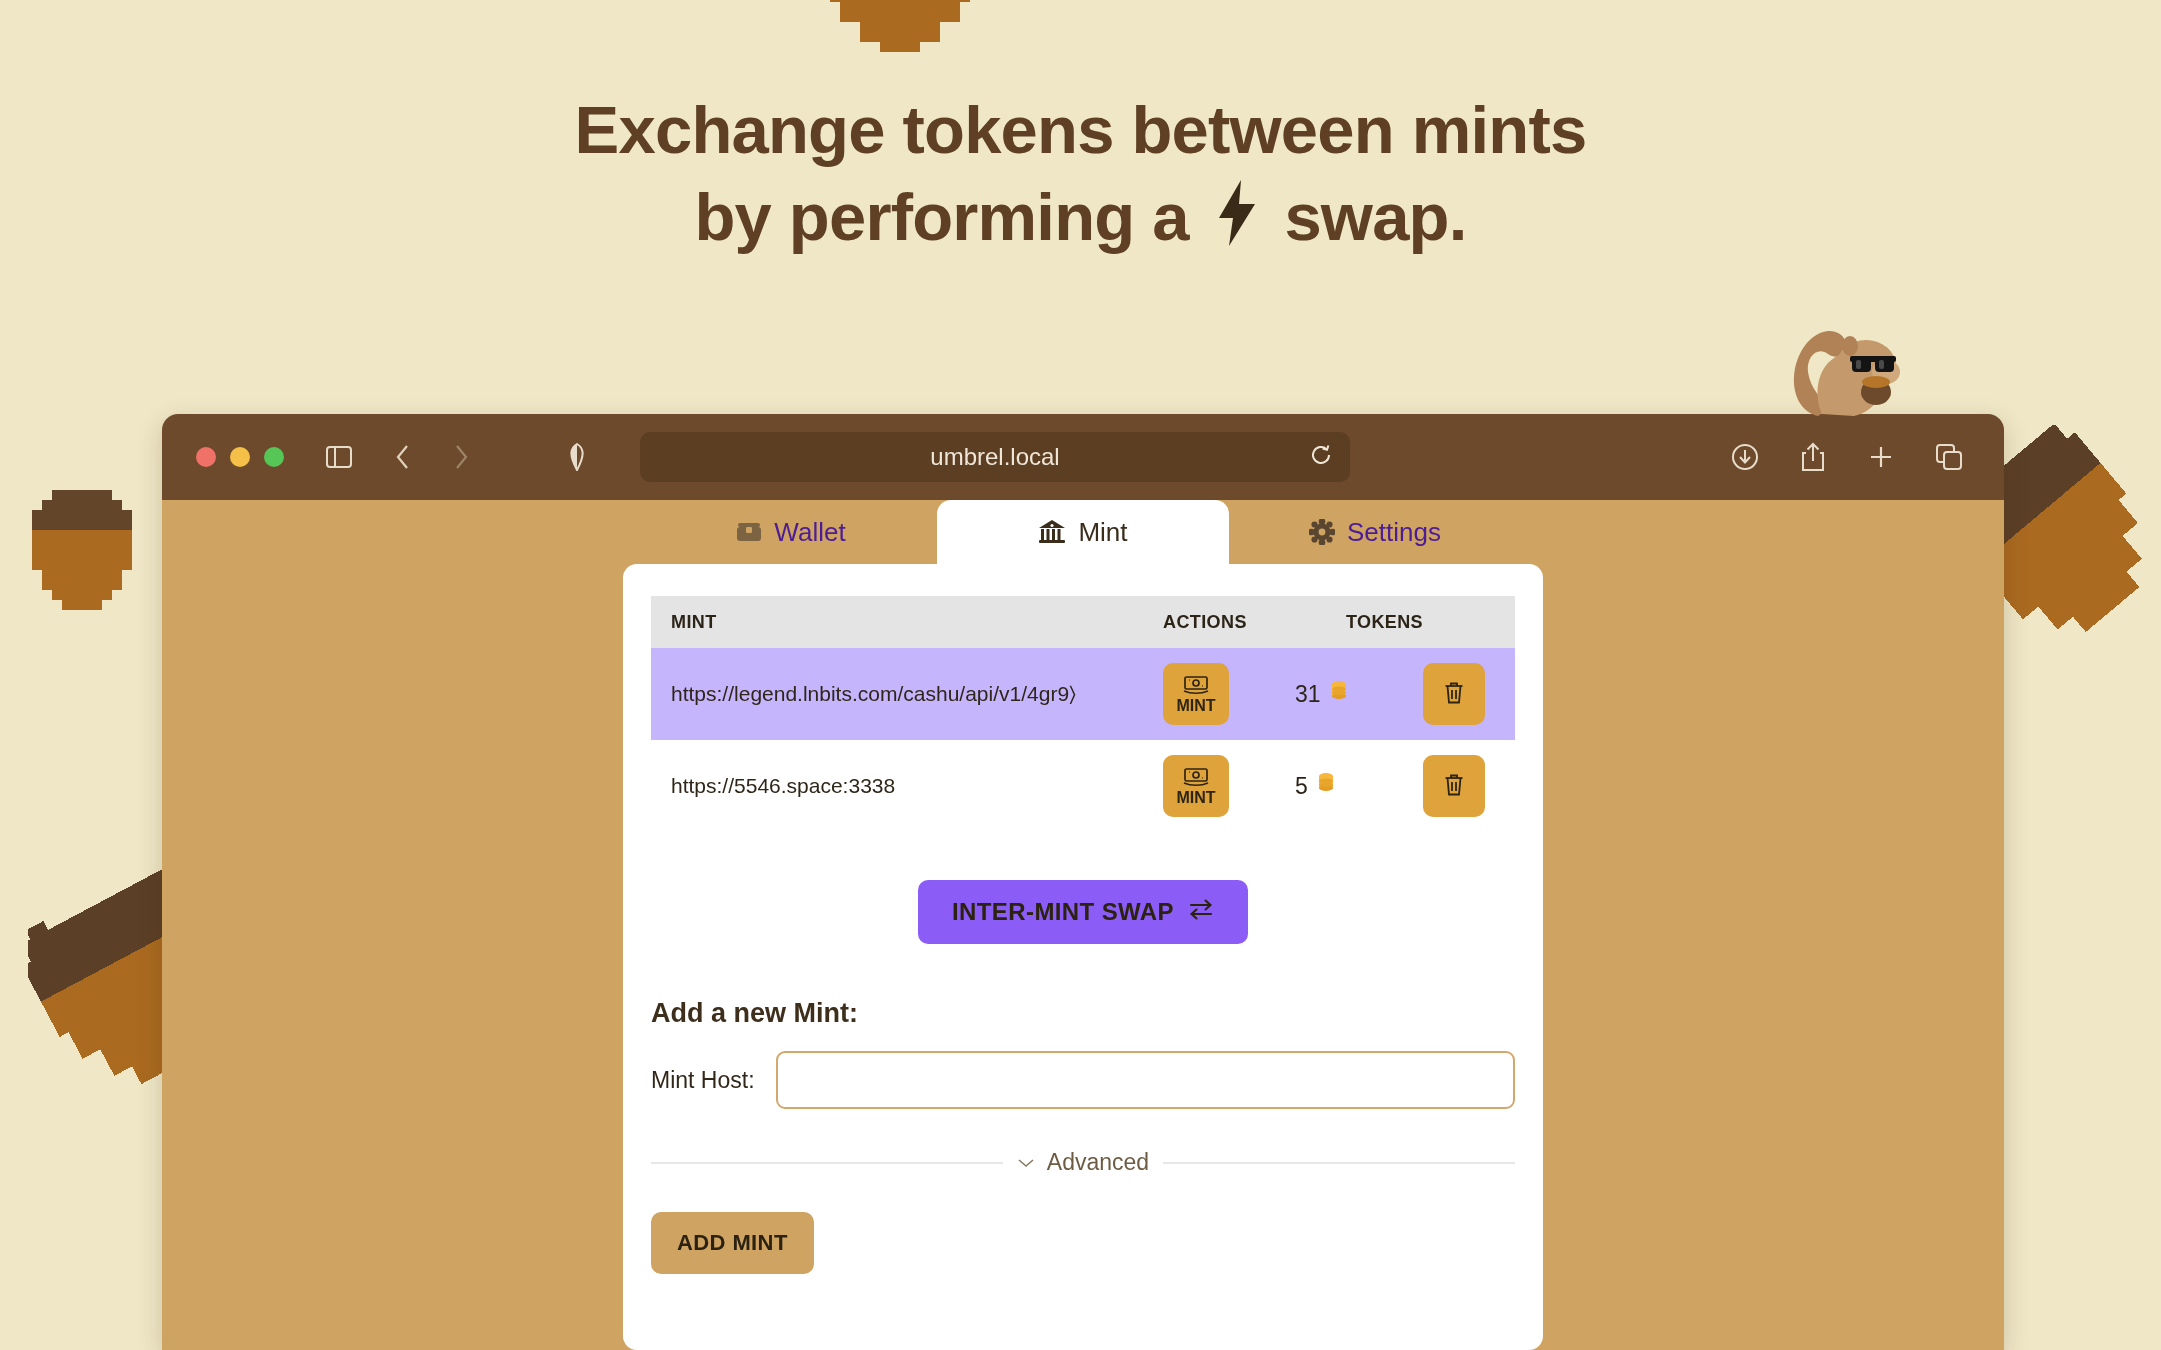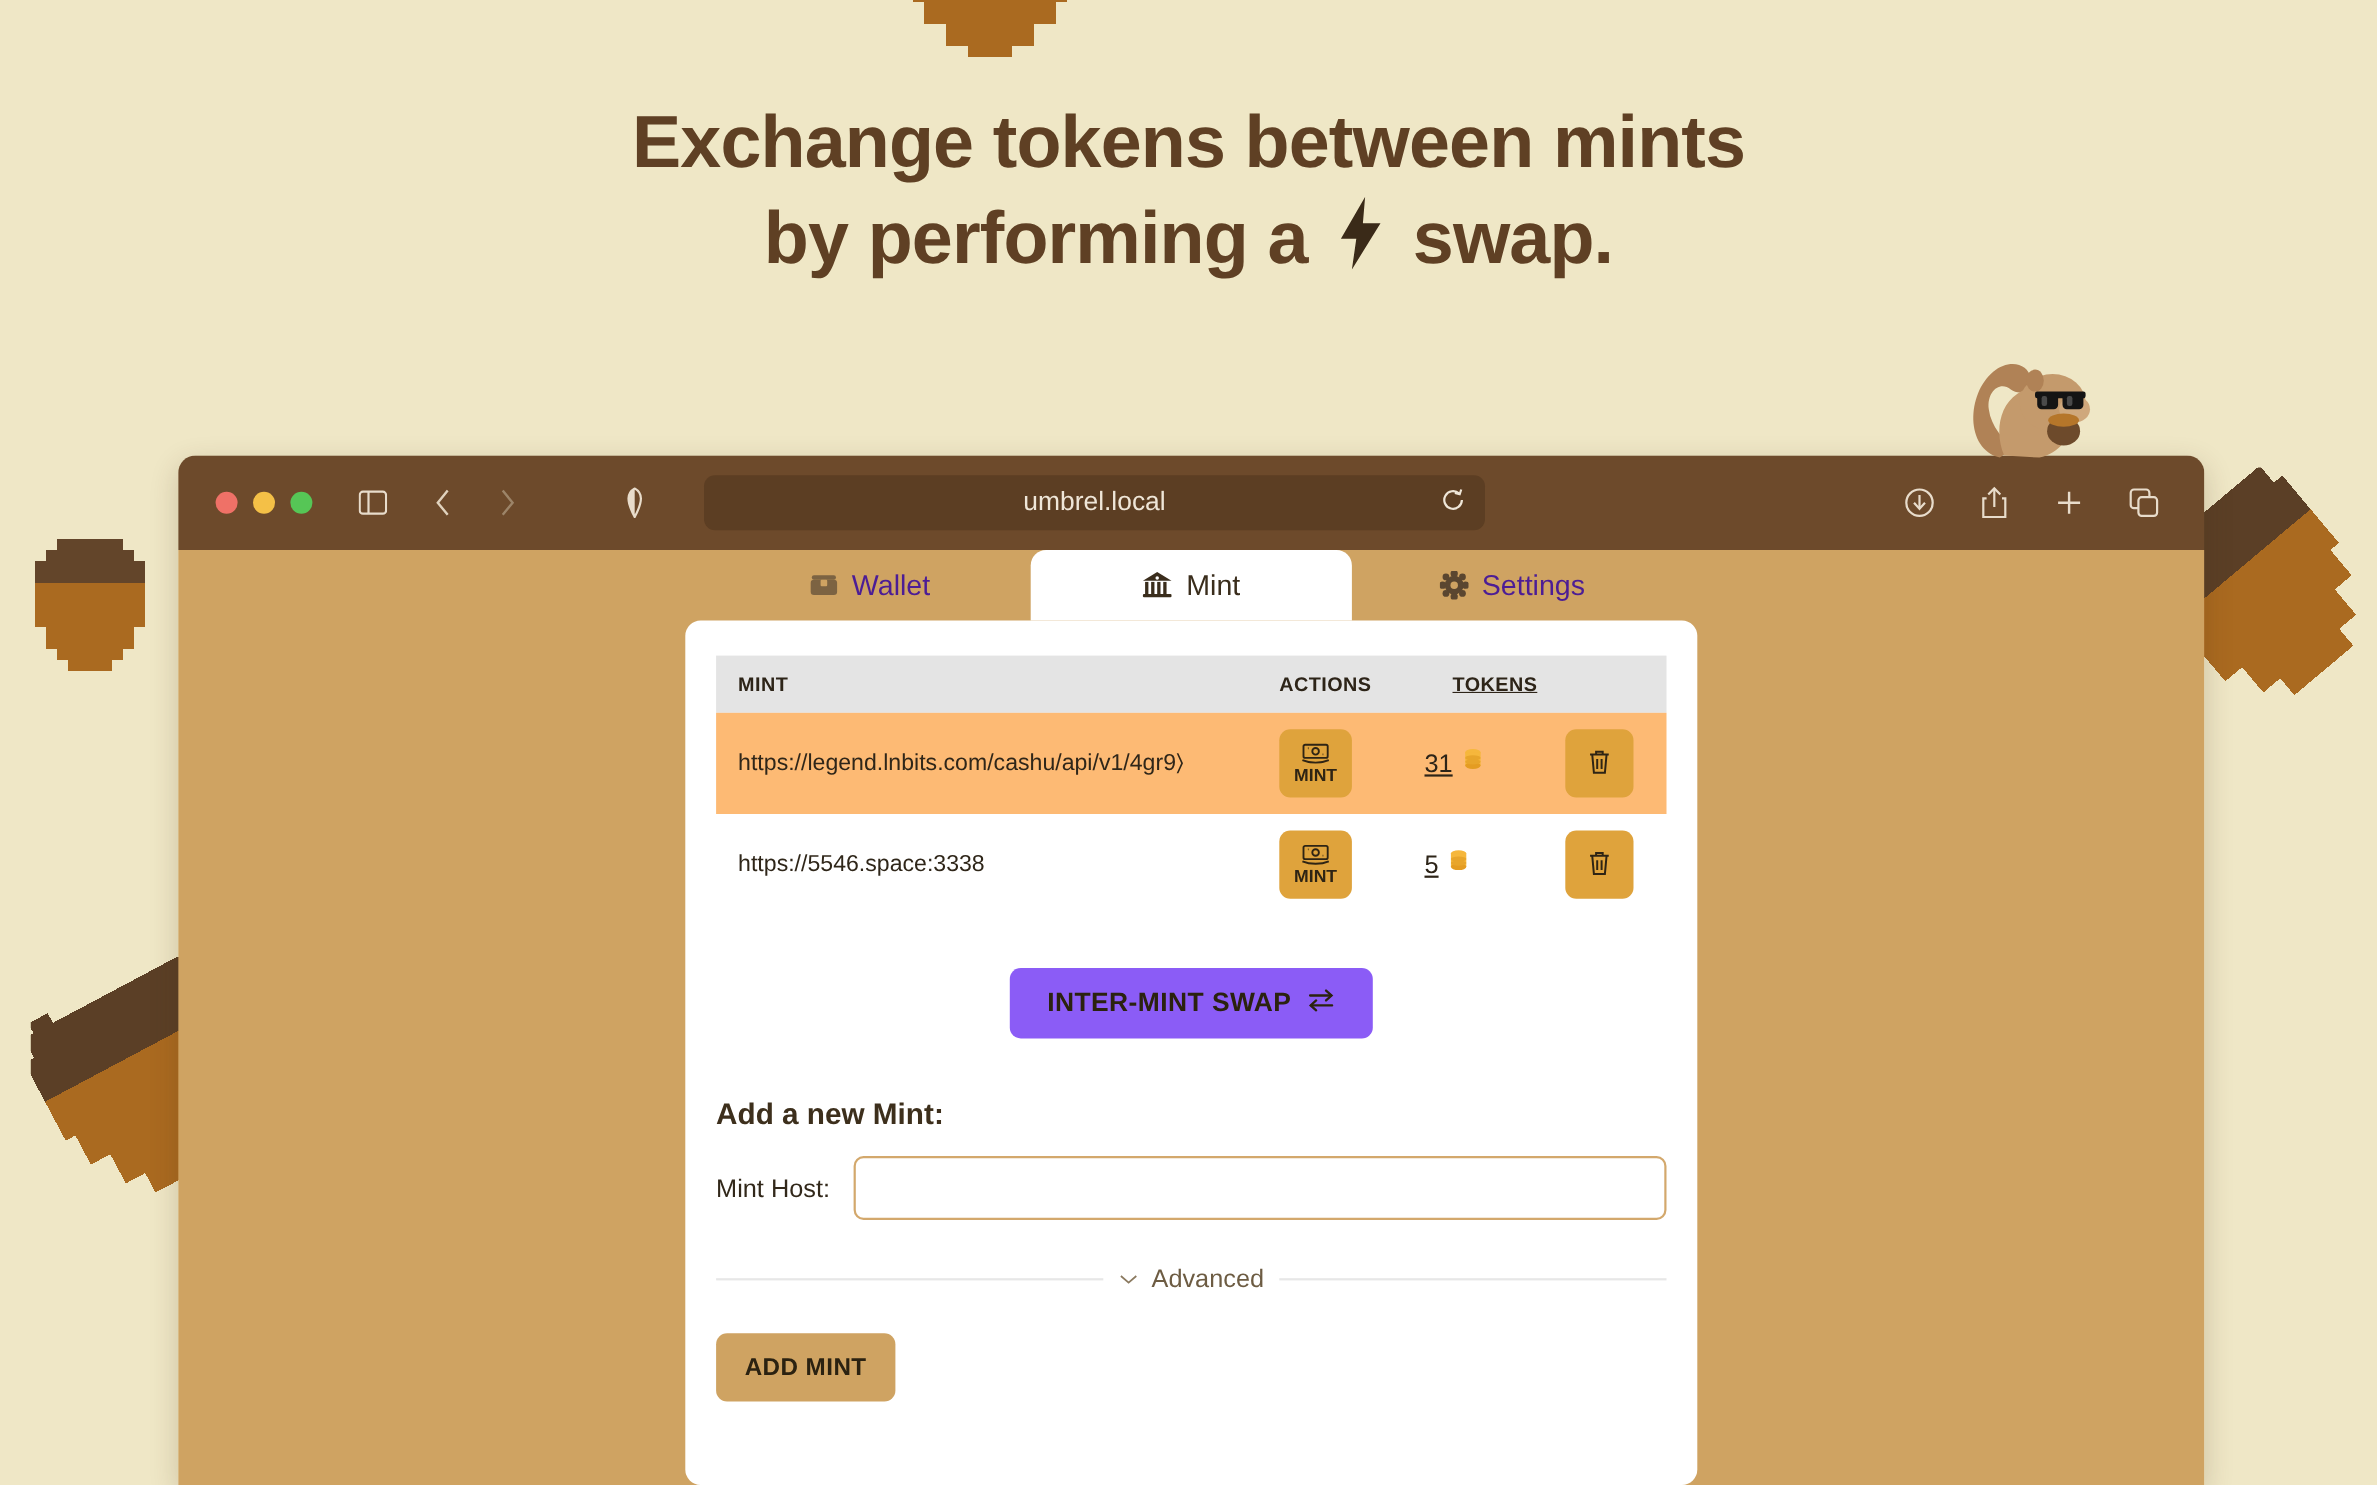--- a/index.html
+++ b/index.html
@@ -144,30 +144,30 @@
     display: flex; align-items: center;
     background: #e4e4e4;
     height: 52px;
     font-size: 18px;
     font-weight: bold;
     color: #2d2418;
     letter-spacing: .4px;
   }
   .c-mint    { flex: 1 1 auto; padding-left: 20px; min-width: 0; }
   .c-actions { width: 132px; text-align: left; }
-  .c-tokens  { width: 128px; text-align: center; text-decoration: underline; }
+  .c-tokens  { width: 128px; text-align: right; }
   .c-del     { width: 92px; }
 
   .trow {
     display: flex; align-items: center;
     height: 92px;
     font-size: 21px;
     color: #2d2418;
   }
-  .trow.alt { background: #fdba74; }
+  .trow.alt { background: #c4b5fd; }
   .trow .c-mint {
     white-space: nowrap; overflow: hidden;
     color: #2f2619;
   }
 
   .btn-mint {
     width: 66px; height: 62px;
     background: #dfa33c;
     border: none; border-radius: 10px;
     color: #2e2414;

